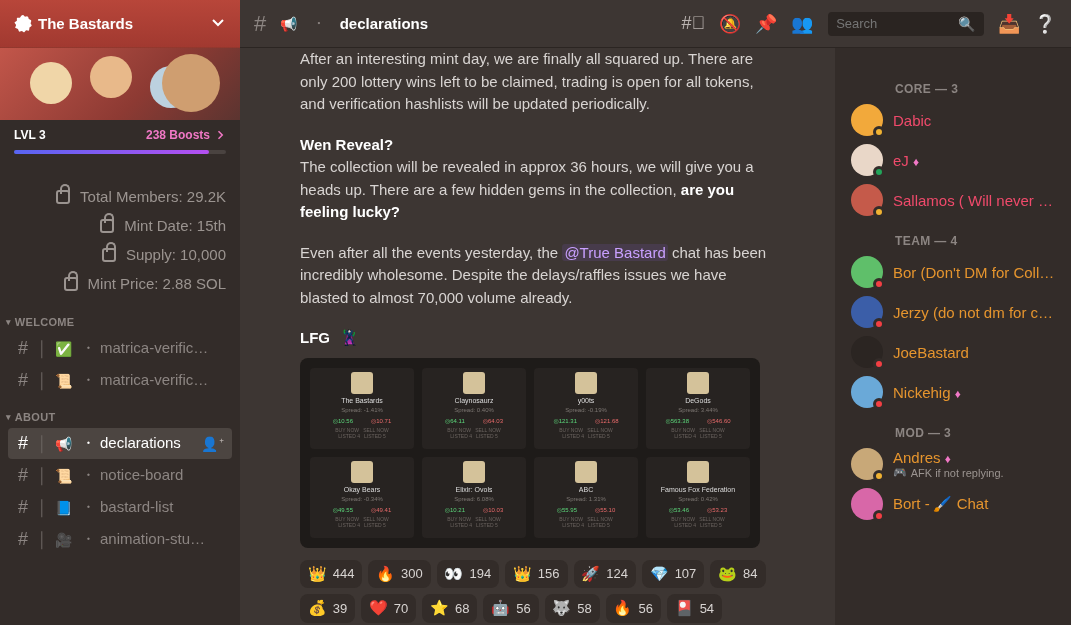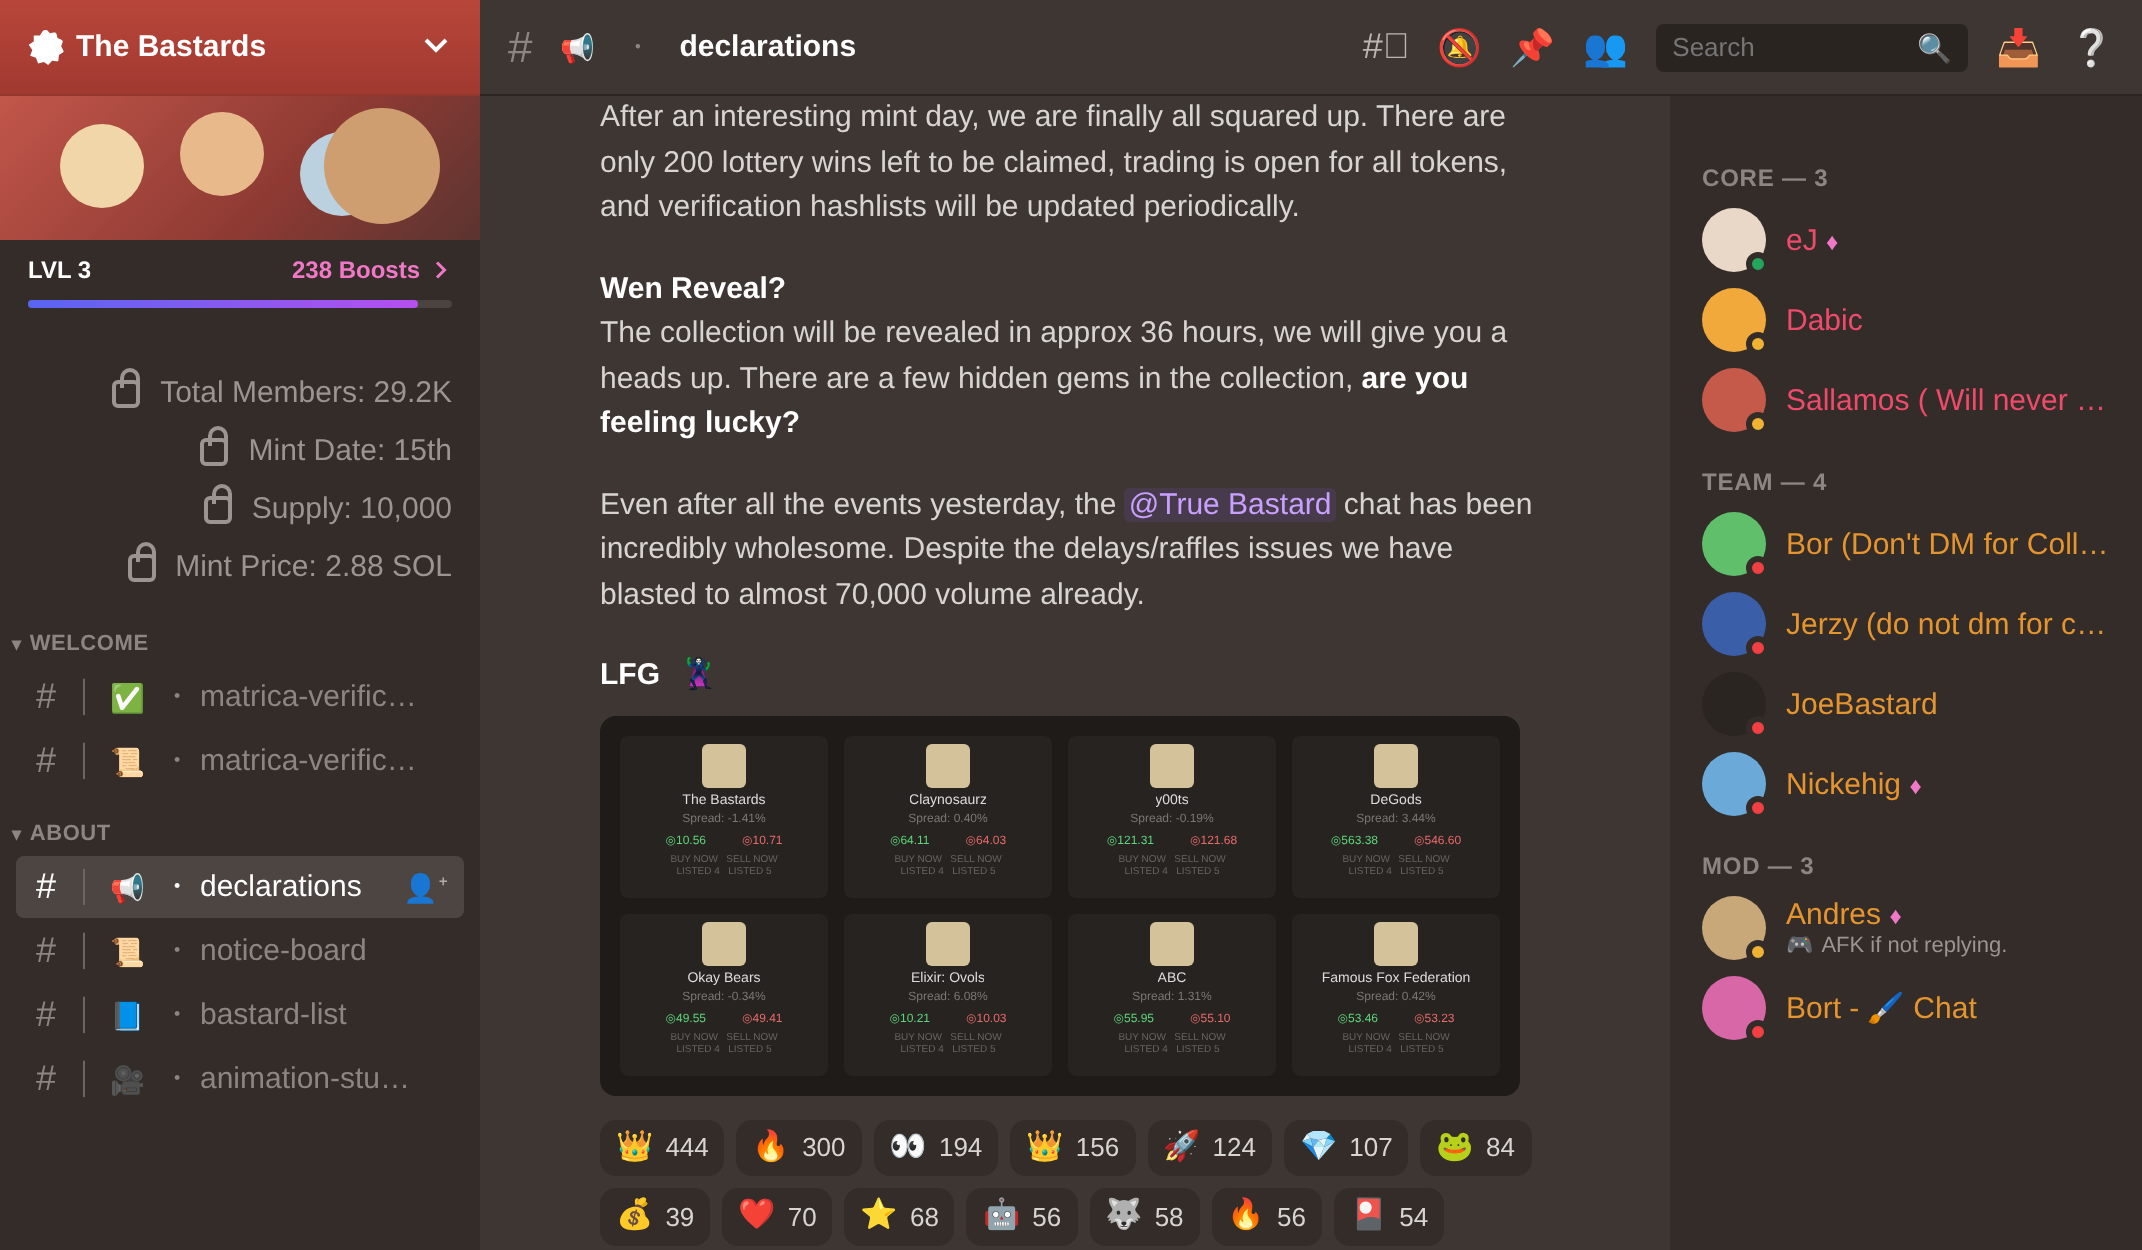--- a/index.html
+++ b/index.html
@@ -158,21 +158,21 @@
     padding:2px 3px;border-radius:3px;letter-spacing:0.5px;font-style:italic;
   }
 
   
   .members{
     width:236px;background:#332c29;flex-shrink:0;
     padding: 20px 8px; overflow-y:auto;
   }
   .role-head{
     font-size:12px;font-weight:600;color:#8c8582;letter-spacing:0.4px;
-    padding:4px 8px; margin-top:10px;
+    padding:4px 8px; margin-top:10px;margin-left:44px;
   }
   .member{
     display:flex;align-items:center;gap:10px;padding:4px 8px;border-radius:4px;cursor:pointer;
   }
   .avatar{
     width:32px;height:32px;border-radius:50%;flex-shrink:0;position:relative;
     background:#6a5acd;
   }
   .avatar .status{
     position:absolute;right:-2px;bottom:-2px;width:12px;height:12px;border-radius:50%;
@@ -499,33 +499,33 @@
             <span>42</span>
           </div>
         </div>
 
     </div>
 
     <div class="members">
       <div class="role-head">CORE — 3</div>
       <div id="mc">
           <div class="member">
+            <div class="avatar" style="background:#f2a93b">
+              <span class="status idle"></span>
+            </div>
+            <div class="m-body">
+              <div class="m-name c-core">Dabic </div>
+            </div>
+          </div>
+          <div class="member">
             <div class="avatar" style="background:#e9d7c8">
               <span class="status online"></span>
             </div>
             <div class="m-body">
               <div class="m-name c-core">eJ <span class="boost-gem">♦</span></div>
-            </div>
-          </div>
-          <div class="member">
-            <div class="avatar" style="background:#f2a93b">
-              <span class="status idle"></span>
-            </div>
-            <div class="m-body">
-              <div class="m-name c-core">Dabic </div>
             </div>
           </div>
           <div class="member">
             <div class="avatar" style="background:#c55a4a">
               <span class="status idle"></span>
             </div>
             <div class="m-body">
               <div class="m-name c-core">Sallamos ( Will never DM ) </div>
             </div>
           </div>

